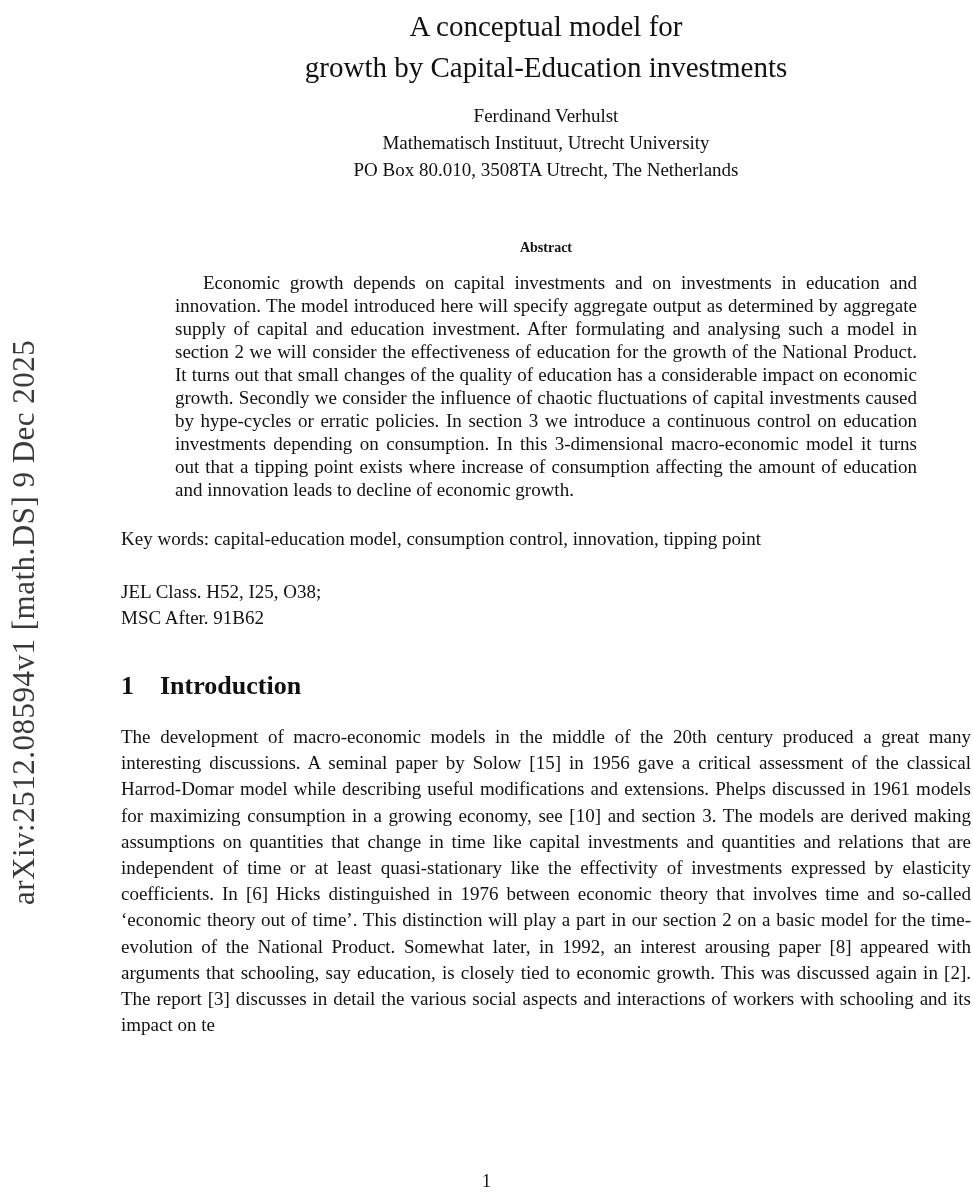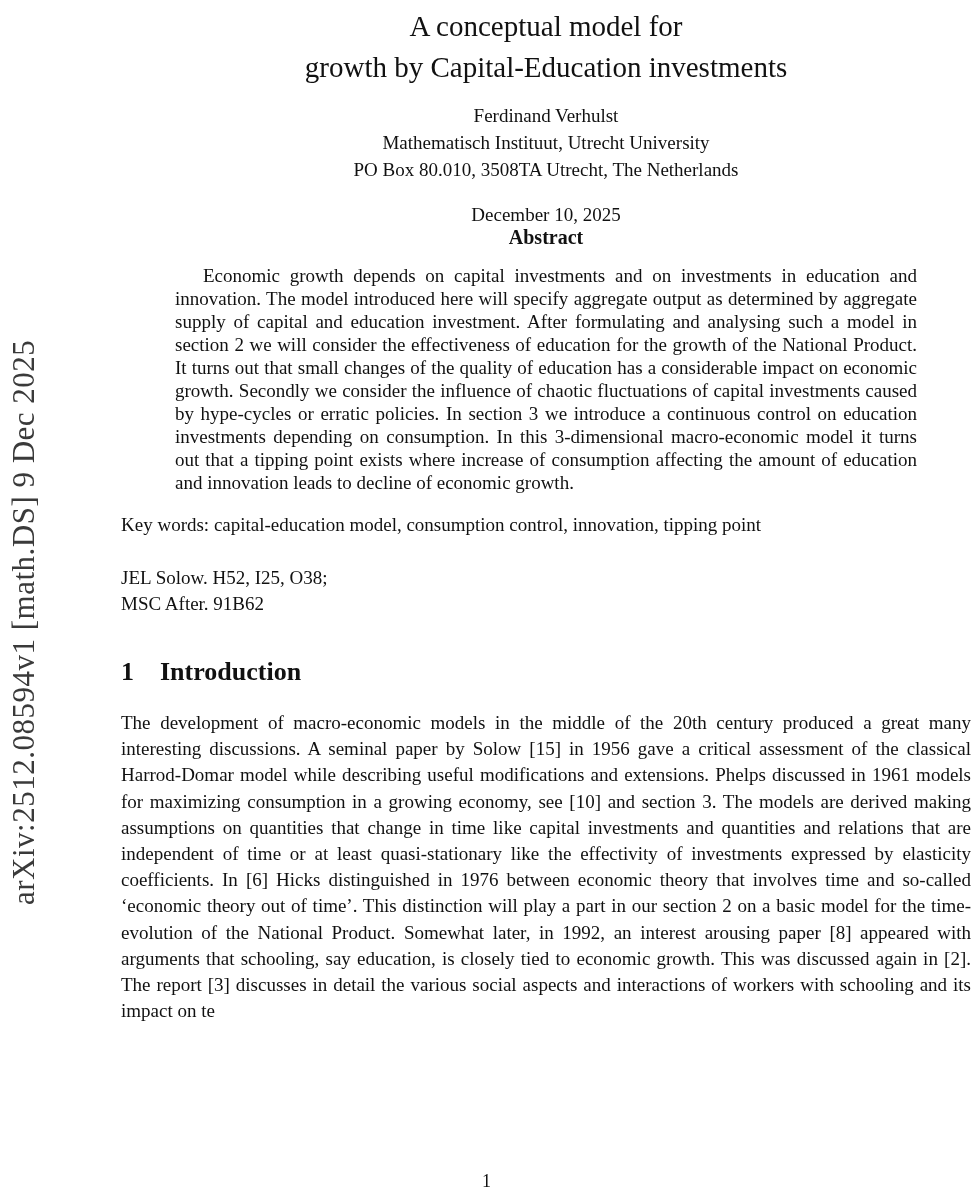--- a/index.html
+++ b/index.html
@@ -45,33 +45,34 @@
     text-align: center;
     font-size: 19px;
     line-height: 27px;
   }
   .date-line {
     margin-top: 21px;
     text-align: center;
     font-size: 19px;
   }
   .abstract-heading {
+    margin-top: 57px;
     text-align: center;
-    font-size: 20px;
+    font-size: 14px;
     font-weight: bold;
   }
   .abstract-text {
     margin: 15px 54px 0 54px;
     font-size: 19px;
     line-height: 23px;
     text-align: justify;
     text-indent: 28px;
   }
   .keywords {
-    margin-top: 18px;
+    margin-top: 25px;
     font-size: 19px;
     line-height: 26px;
   }
   .class-block {
     margin-top: 27px;
     font-size: 19px;
     line-height: 26px;
   }
   .section-heading {
     margin-top: 40px;
@@ -106,30 +107,29 @@
   <div class="content">
 
     <h1 class="title"><span>A conceptual model for</span><br><span>growth by Capital-Education investments</span></h1>
 
     <div class="author-block">
       <div>Ferdinand Verhulst</div>
       <div>Mathematisch Instituut, Utrecht University</div>
       <div>PO Box 80.010, 3508TA Utrecht, The Netherlands</div>
     </div>
 
-    <div class="date-line">December 10, 2025</div>
 
     <div class="abstract-heading">Abstract</div>
 
     <p class="abstract-text">Economic growth depends on capital investments and on investments in education and innovation. The model introduced here will specify aggregate output as determined by aggregate supply of capital and education investment. After formulating and analysing such a model in section 2 we will consider the effectiveness of education for the growth of the National Product. It turns out that small changes of the quality of education has a considerable impact on economic growth. Secondly we consider the influence of chaotic fluctuations of capital investments caused by hype-cycles or erratic policies. In section 3 we introduce a continuous control on education investments depending on consumption. In this 3-dimensional macro-economic model it turns out that a tipping point exists where increase of consumption affecting the amount of education and innovation leads to decline of economic growth.</p>
 
     <p class="keywords">Key words: capital-education model, consumption control, innovation, tipping point</p>
 
     <div class="class-block">
-      <div>JEL Solow. H52, I25, O38;</div>
+      <div>JEL Class. H52, I25, O38;</div>
       <div>MSC After. 91B62</div>
     </div>
 
     <div class="section-heading">
       <span class="sec-num">1</span><span>Introduction</span>
     </div>
 
     <p class="body-paragraph">The development of macro-economic models in the middle of the 20th century produced a great many interesting discussions. A seminal paper by Solow [15] in 1956 gave a critical assessment of the classical Harrod-Domar model while describing useful modifications and extensions. Phelps discussed in 1961 models for maximizing consumption in a growing economy, see [10] and section 3. The models are derived making assumptions on quantities that change in time like capital investments and quantities and relations that are independent of time or at least quasi-stationary like the effectivity of investments expressed by elasticity coefficients. In [6] Hicks distinguished in 1976 between economic theory that involves time and so-called ‘economic theory out of time’. This distinction will play a part in our section 2 on a basic model for the time-evolution of the National Product. Somewhat later, in 1992, an interest arousing paper [8] appeared with arguments that schooling, say education, is closely tied to economic growth. This was discussed again in [2]. The report [3] discusses in detail the various social aspects and interactions of workers with schooling and its impact on te</p>
 
   </div>

